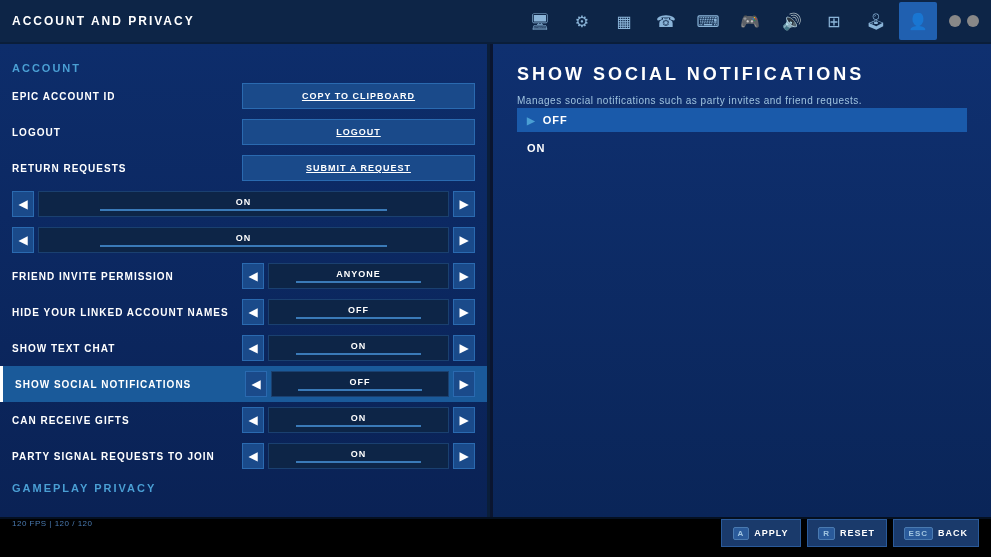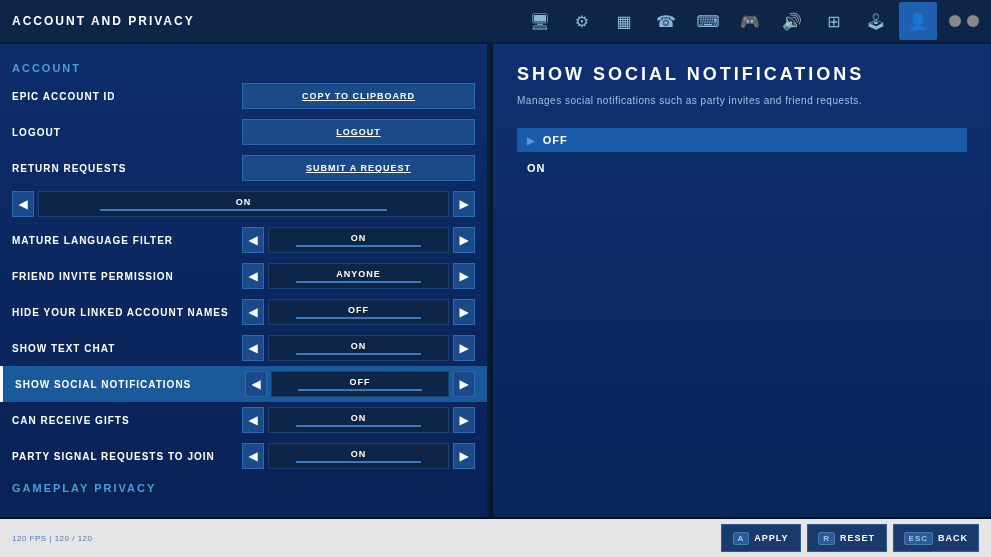--- a/index.html
+++ b/index.html
@@ -191,21 +191,20 @@
       letter-spacing: 3px;
       color: white;
       text-transform: uppercase;
       margin-bottom: 8px;
     }
 
     .detail-desc {
       font-size: 10px;
       color: #a0c4e0;
       letter-spacing: 0.5px;
-      margin-bottom: 20px;
       line-height: 1.5;
     }
 
     .option-item {
       display: flex;
       align-items: center;
       gap: 8px;
       padding: 6px 10px;
       margin-bottom: 4px;
       cursor: pointer;
@@ -222,23 +221,22 @@
       font-size: 11px;
       font-weight: 900;
       letter-spacing: 1px;
       text-transform: uppercase;
       color: white;
     }
 
     
     .bottom-bar {
       height: 40px;
-      background: #e5e5e5;
-      display: flex;
-      align-items: center;
+      background: #000000;
+      display: flex;
       justify-content: space-between;
       padding: 0 12px;
       border-top: 2px solid #051020;
     }
     .fps-info {
       font-size: 8px;
       color: #4a7ab0;
       letter-spacing: 0.5px;
     }
     .bottom-buttons {
@@ -333,21 +331,20 @@
         <div class="value-box">
           <span class="value-text">ON</span>
           <div class="value-line"></div>
         </div>
         <button class="arrow-btn">▶</button>
       </div>
     </div>
 
 
     <div class="setting-row">
-      <span class="setting-label">MATURE LANGUAGE FILTER</span>
       <div class="setting-control">
         <button class="arrow-btn">◀</button>
         <div class="value-box">
           <span class="value-text">ON</span>
           <div class="value-line"></div>
         </div>
         <button class="arrow-btn">▶</button>
       </div>
     </div>
 

